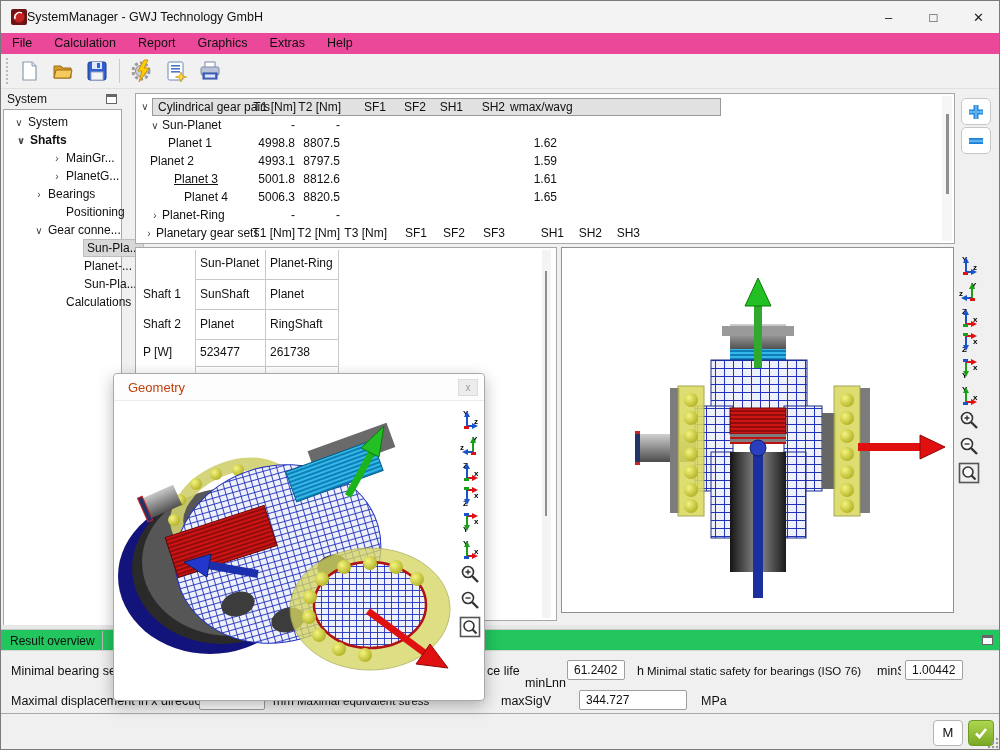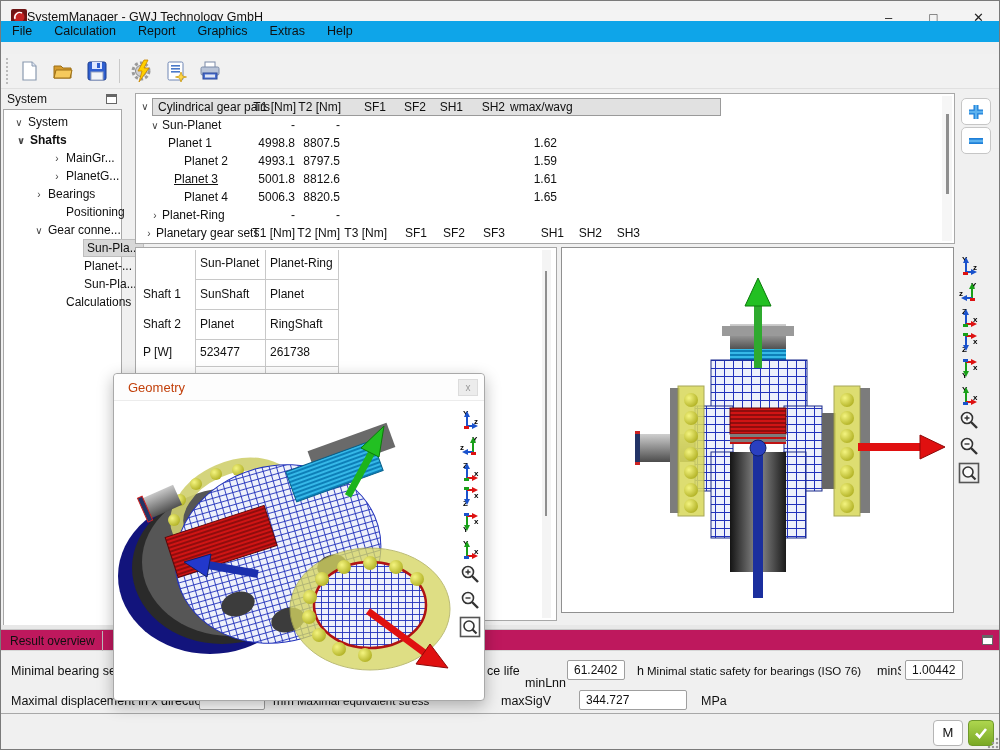--- a/index.html
+++ b/index.html
@@ -5,21 +5,21 @@
 *{margin:0;padding:0;box-sizing:border-box}
 html,body{width:1000px;height:750px}
 body{position:relative;background:#f0f0f0;font-family:"Liberation Sans","DejaVu Sans",sans-serif;font-size:12px;color:#101010;overflow:hidden;border:1px solid #7a7a7a}
 .abs{position:absolute}
 
 #titlebar{left:0;top:0;width:1000px;height:32px;background:#f3f3f3;display:flex;align-items:center}
 #title-text{margin-left:0;font-size:12.5px}
 .winbtn{width:45px;height:32px;display:flex;align-items:center;justify-content:center;font-size:13px;color:#222}
 #caption-btns{position:absolute;right:0;top:0;display:flex}
 
-#menubar{left:0;top:20px;width:1000px;height:21px;background:#0ea5e9;display:flex;align-items:flex-start}
+#menubar{left:0;top:32px;width:1000px;height:21px;background:#ec4899;display:flex;align-items:flex-start}
 .menu-item{padding:0 11px;height:21px;line-height:21px;font-size:12.5px}
 
 #toolbar{left:0;top:53px;width:1000px;height:35px;background:#f1f1f1;border-bottom:1px solid #e0e0e0;display:flex;align-items:center}
 .grip{width:8px;height:26px;margin-left:3px;background:repeating-linear-gradient(#bbb 0 2px,transparent 2px 4px);background-size:2px 100%;background-repeat:no-repeat;background-position:2px 0}
 .tbtn{width:30px;height:30px;display:flex;align-items:center;justify-content:center;margin:0 2px}
 .tsep{width:1px;height:24px;background:#c9c9c9;margin:0 5px}
 
 #sys-head{left:0;top:88px;width:122px;height:20px;display:flex;align-items:center;justify-content:space-between;padding:0 6px;background:#f0f0f0}
 #tree-box{left:2px;top:108px;width:119px;height:520px;background:#fff;border:1px solid #a8a8a8;padding-top:3px}
 .titem{height:18px;line-height:18px;white-space:nowrap}
@@ -45,21 +45,21 @@
 #detail-scroll{position:absolute;left:406px;top:2px;width:9px;height:368px;background:#f4f4f4}
 #detail-thumb{position:absolute;left:3px;top:21px;width:2px;height:245px;background:#8f8f8f}
 
 #view3d-panel{left:560px;top:246px;width:393px;height:366px;background:#fff;border:1px solid #909090}
 
 .vstrip{width:26px}
 .vbtn{width:24px;height:24px;margin-bottom:2px;display:flex;align-items:center;justify-content:center}
 .axt{font:bold 8px "Liberation Sans",sans-serif;fill:#000}
 
 #bottom-splitter{left:0;top:624px;width:1000px;height:4px;background:#e8e8e8}
-#result-bar{left:0;top:628px;width:1000px;height:22px;background:#be185d;border-top:1px solid #c6c6c6;border-bottom:1px solid #d6d6d6}
+#result-bar{left:0;top:628px;width:1000px;height:22px;background:#22c55e;border-top:1px solid #c6c6c6;border-bottom:1px solid #d6d6d6}
 #result-tab{position:absolute;left:2px;top:1px;height:20px;line-height:20px;padding:0 7px;border-right:1px solid #bdbdbd;font-size:12px}
 #result-body{left:0;top:650px;width:1000px;height:62px;background:#f0f0f0}
 .rlbl{position:absolute;font-size:12.5px;white-space:nowrap}
 .rlbl.small{font-size:11.5px}
 .vbox{position:absolute;height:20px;background:#fff;border:1px solid #9f9f9f;border-radius:2px;line-height:18px;padding:0 6px;font-size:12px}
 
 #statusbar{left:0;top:712px;width:1000px;height:38px;background:#f0f0f0;border-top:1px solid #a8a8a8}
 #m-btn{position:absolute;left:932px;top:6px;width:30px;height:26px;background:#fff;border:1px solid #b5b5b5;border-radius:4px;text-align:center;line-height:24px;font-size:13px}
 #check-btn{position:absolute;left:967px;top:6px;width:26px;height:26px;background:linear-gradient(#aed64e,#7aa926);border:1px solid #6f9a2a;border-radius:4px;display:flex;align-items:center;justify-content:center}
 #grip-corner{position:absolute;right:2px;bottom:2px;width:12px;height:12px;background:
@@ -225,21 +225,21 @@
       </div>
 
       <div class="grow">
         <span style="display: inline-block; padding-left: 18px;"><span class="gexp"></span><span>Planet 1</span></span>
         <span class="gcell gc-t1">4998.8</span>
         <span class="gcell gc-t2">8807.5</span>
         <span class="gcell gc-wm">1.62</span>
       </div>
 
       <div class="grow">
-        <span style="display: inline-block; padding-left: 34px;"><span class="gexp"></span><span>Planet 2</span></span>
+        <span style="display: inline-block; "><span class="gexp"></span><span>Planet 2</span></span>
         <span class="gcell gc-t1">4993.1</span>
         <span class="gcell gc-t2">8797.5</span>
         <span class="gcell gc-wm">1.59</span>
       </div>
 
       <div class="grow">
         <span style="display: inline-block; padding-left: 24px; text-decoration: underline;"><span class="gexp"></span><span>Planet 3</span></span>
         <span class="gcell gc-t1">5001.8</span>
         <span class="gcell gc-t2">8812.6</span>
         <span class="gcell gc-wm">1.61</span>

